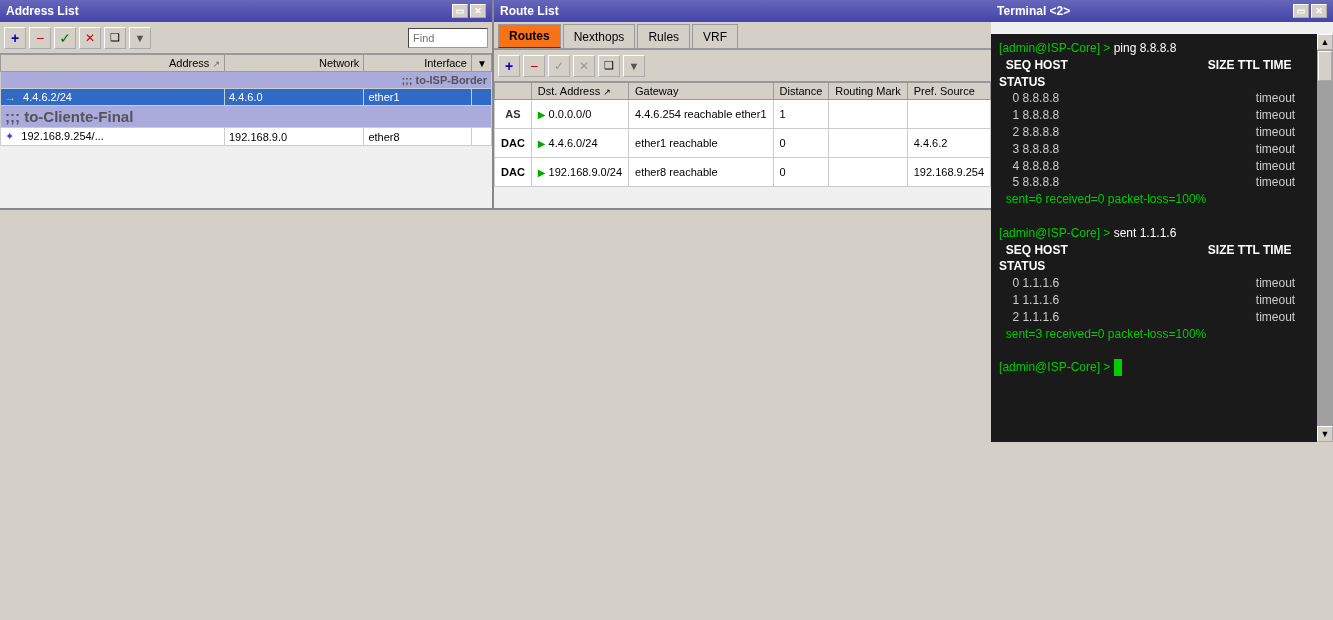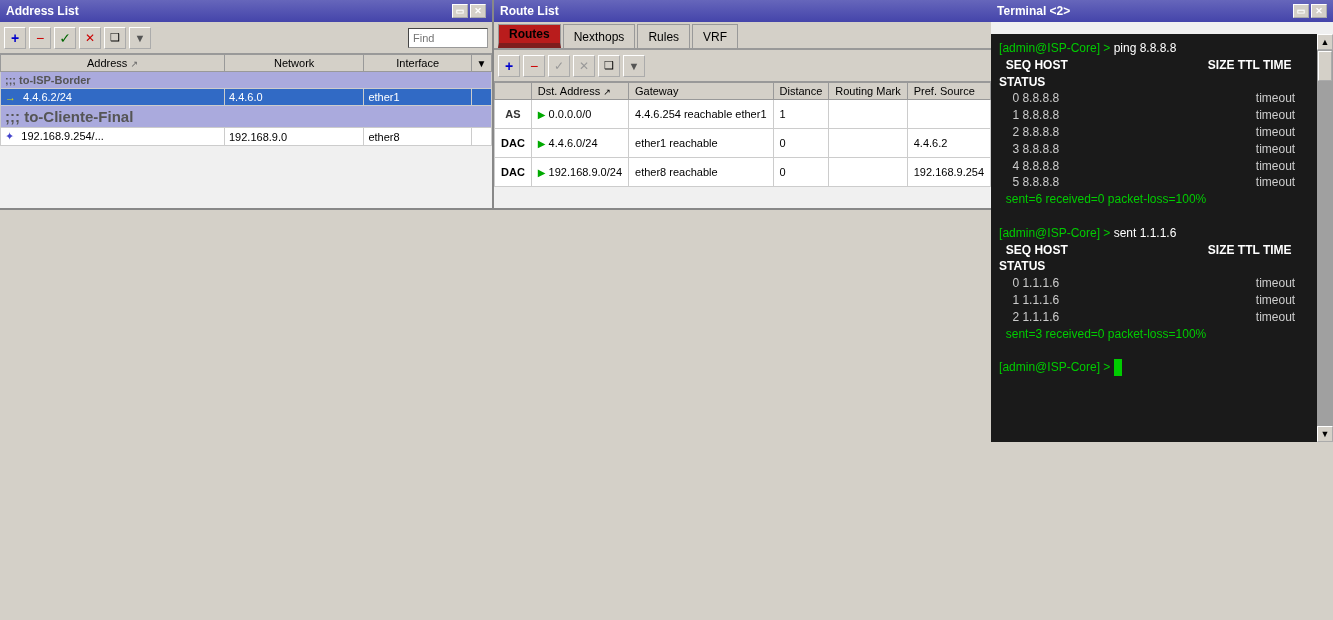--- a/index.html
+++ b/index.html
@@ -19,35 +19,35 @@
     .toolbar { background: #d4d0c8; border-bottom: 1px solid #999; padding: 3px 4px; display: flex; align-items: center; gap: 3px; height: 32px; }
     .tool-btn { width: 22px; height: 22px; background: #d4d0c8; border: 1px outset #fff; display: flex; align-items: center; justify-content: center; cursor: pointer; font-size: 11px; }
     .tool-btn-add { color: #0000cc; font-weight: bold; font-size: 14px; }
     .tool-btn-remove { color: #cc0000; font-size: 14px; }
     .tool-btn-check { color: #006600; }
     .tool-btn-x { color: #cc0000; }
     .find-input { margin-left: auto; width: 80px; height: 20px; border: 1px inset #999; background: white; padding: 1px 4px; font-size: 11px; }
 
     .table-container { flex: 1; overflow: hidden; }
     .data-table { width: 100%; border-collapse: collapse; }
-    .data-table th { background: #d4d0c8; border: 1px solid #999; padding: 2px 4px; text-align: center; font-weight: normal; font-size: 11px; cursor: pointer; white-space: nowrap; }
+    .data-table th { background: #d4d0c8; border: 1px solid #999; padding: 2px 4px; text-align: right; font-weight: normal; font-size: 11px; cursor: pointer; white-space: nowrap; }
     .data-table th .sort-arrow { font-size: 9px; color: #666; }
     .data-table td { border: 1px solid #ccc; padding: 2px 4px; font-size: 11px; white-space: nowrap; }
 
     .row-group-header { background: #aaaadd; font-weight: bold; }
     .row-group-header td { padding: 2px 4px; font-size: 11px; color: #333; }
     .row-selected { background: #316ac5; color: white; }
     .row-selected td { color: white; }
     .row-normal { background: white; }
 
     
     .route-panel { flex: 1; display: flex; flex-direction: column; background: #f0f0f0; }
     .tabs-bar { background: #d4d0c8; display: flex; align-items: flex-end; height: 28px; padding: 0 4px; gap: 2px; border-bottom: 2px solid #999; }
     .tab { padding: 3px 10px; background: #d4d0c8; border: 1px solid #999; border-bottom: none; cursor: pointer; font-size: 12px; height: 24px; display: flex; align-items: center; }
-    .tab.active { background: #b91c1c; border-bottom: 5px solid #7f1d1d; font-weight: bold; }
+    .tab.active { background: #f97316; border-bottom: 1px solid #7f1d1d; font-weight: bold; }
     .route-toolbar { background: #d4d0c8; border-bottom: 1px solid #999; padding: 3px 4px; display: flex; align-items: center; gap: 3px; height: 32px; }
 
     .route-table { width: 100%; border-collapse: collapse; }
     .route-table th { background: #d4d0c8; border: 1px solid #999; padding: 2px 6px; text-align: left; font-weight: normal; font-size: 11px; white-space: nowrap; cursor: pointer; }
     .route-table td { border: 1px solid #ccc; padding: 8px 6px; font-size: 11px; white-space: nowrap; background: white; }
     .route-table .col-flag { width: 30px; text-align: center; font-weight: bold; font-size: 11px; }
     .col-flag-as { color: #333; }
 
     .green-arrow { color: #00aa00; font-size: 10px; }
 
@@ -100,21 +100,21 @@
           <thead>
             <tr>
               <th>Address <span class="sort-arrow">↗</span></th>
               <th>Network</th>
               <th>Interface</th>
               <th style="width:20px;"><span style="font-size:10px;">▼</span></th>
             </tr>
           </thead>
           <tbody>
             <tr class="row-group-header">
-              <td colspan="4" style="color:#555; font-size:11px;">;;; to-ISP-Border</td>
+              <td colspan="4" style="color:#555; font-size:11px;text-align:right;">;;; to-ISP-Border</td>
             </tr>
             <tr class="row-selected">
               <td>
                 <span style="color:#dddd00; margin-right:4px;">→</span>
                 4.4.6.2/24
               </td>
               <td>4.4.6.0</td>
               <td>ether1</td>
               <td></td>
             </tr>

